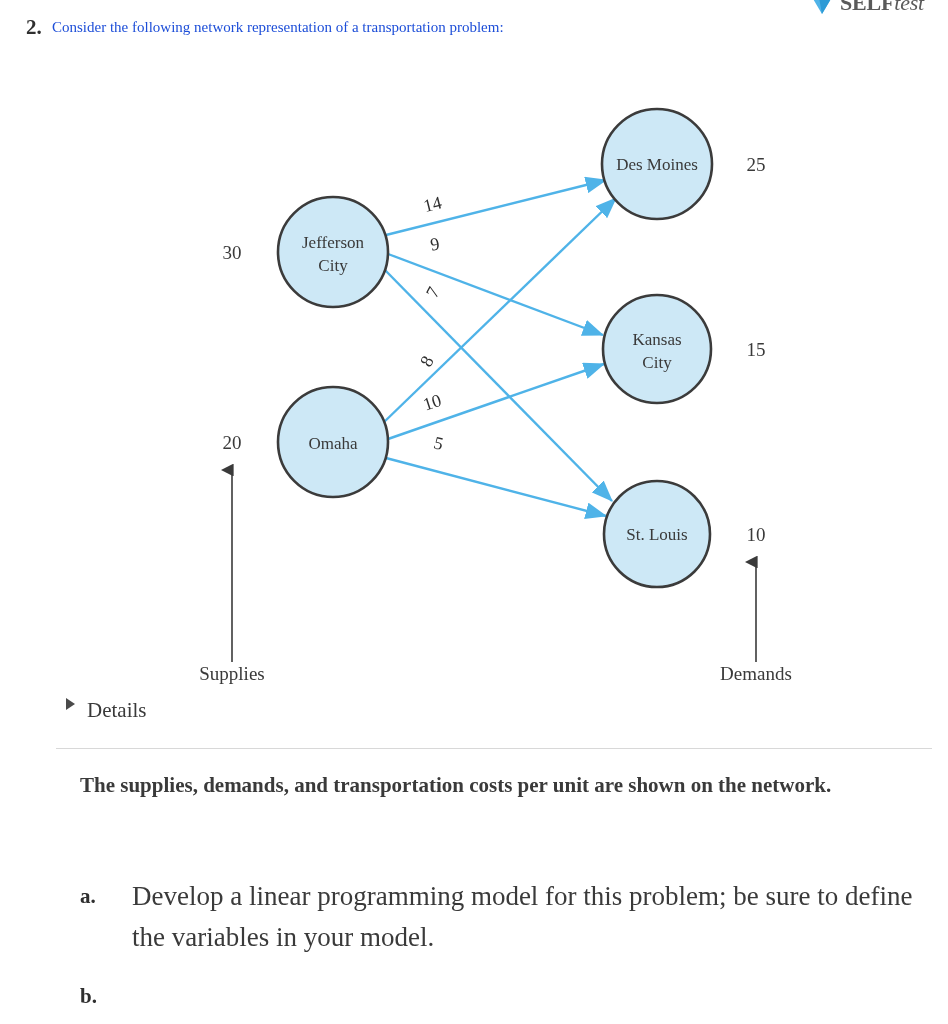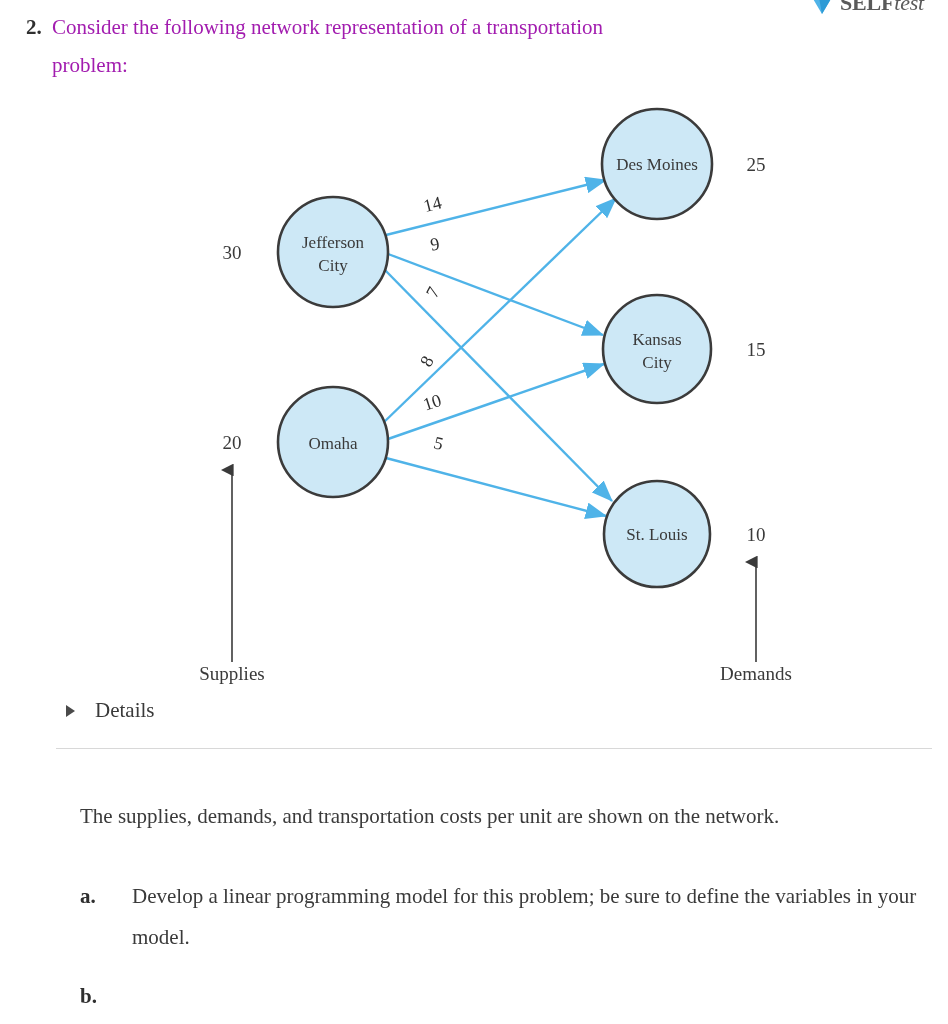--- a/index.html
+++ b/index.html
@@ -53,23 +53,23 @@
     flex: 0 0 52px;
     text-align: left;
     padding-left: 26px;
     box-sizing: border-box;
     font-weight: bold;
     font-size: 21px;
     line-height: 38px;
     color: #2f2f2f;
   }
   .q-text {
-    font-size: 21px;
+    font-size: 15px;
     line-height: 38px;
-    color: #a21caf;
+    color: #1d4ed8;
     max-width: 600px;
   }
 
   
   .figure {
     position: absolute;
     top: 92px;
     left: 0;
     width: 948px;
     height: 600px;
@@ -77,22 +77,21 @@
   .figure svg {
     display: block;
   }
 
   
   .details-row {
     position: absolute;
     top: 698px;
     left: 66px;
     display: flex;
-    align-items: center;
-    gap: 20px;
+    gap: 12px;
     cursor: pointer;
   }
   .disclosure-tri {
     width: 0;
     height: 0;
     border-left: 9px solid #4a4a4a;
     border-top: 6px solid transparent;
     border-bottom: 6px solid transparent;
   }
   .details-label {
@@ -105,26 +104,27 @@
     top: 748px;
     left: 56px;
     width: 876px;
     height: 1px;
     background: #d8d8d8;
   }
 
   
   .prose {
     position: absolute;
-    top: 796px;
+    top: 765px;
     left: 80px;
     width: 840px;
     font-size: 21px;
     line-height: 41px;
     color: #3a3a3a;
+    font-weight: bold;
   }
 
   .sub-list {
     position: absolute;
     top: 876px;
     left: 0;
     width: 948px;
   }
   .sub-item {
     display: flex;
@@ -134,21 +134,21 @@
     width: 132px;
     flex: 0 0 132px;
     box-sizing: border-box;
     padding-left: 80px;
     font-weight: bold;
     font-size: 21px;
     line-height: 41px;
     color: #2f2f2f;
   }
   .sub-text {
-    font-size: 21px;
+    font-size: 27px;
     line-height: 41px;
     color: #3a3a3a;
     max-width: 790px;
   }
 
   .node-label {
     font-family: "Liberation Serif", serif;
     font-size: 17px;
     fill: #3a3a3a;
   }

